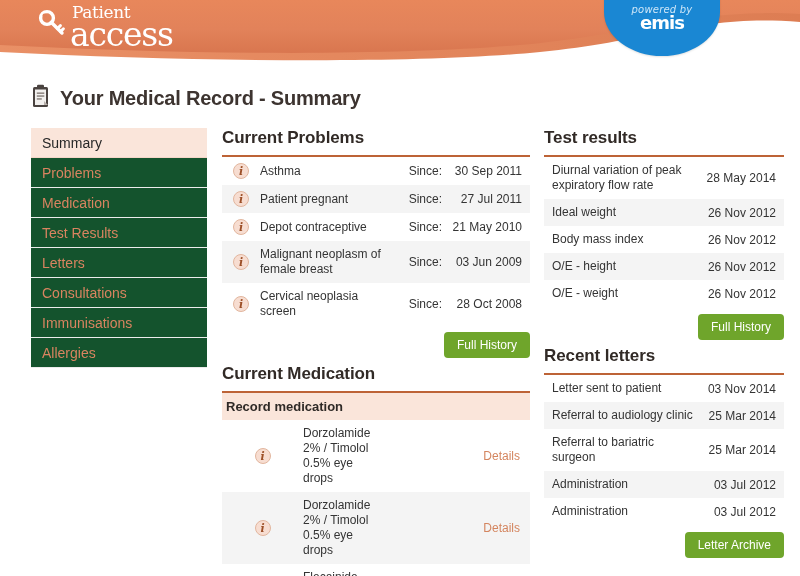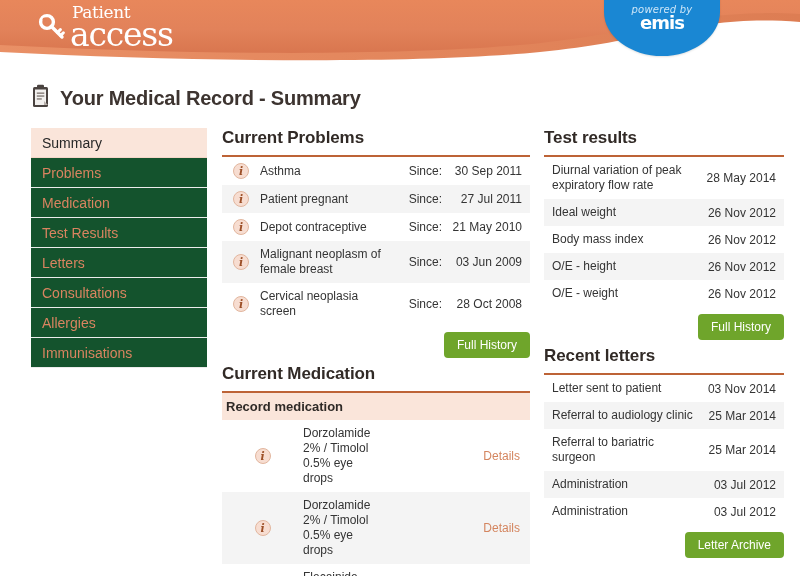--- a/index.html
+++ b/index.html
@@ -20,21 +20,21 @@
     overflow: hidden;
     background: #ffffff;
   }
   .banner-svg { position: absolute; top: 0; left: 0; }
 
   .logo {
     position: absolute;
     left: 38px;
     top: 4px;
     display: flex;
-    align-items: center;
+    align-items: flex-start;
     z-index: 4;
   }
   .key-icon { margin-top: 5px; margin-right: 2px; }
   .logo-words {
     display: flex;
     flex-direction: column;
     line-height: 1;
     color: #ffffff;
   }
   .logo-patient {
@@ -264,24 +264,24 @@
       <div class="nav-item">
      <span>Test Results</span>
    </div>
       <div class="nav-item">
      <span>Letters</span>
    </div>
       <div class="nav-item">
      <span>Consultations</span>
    </div>
       <div class="nav-item">
+     <span>Immunisations</span>
+   </div>
+      <div class="nav-item">
      <span>Allergies</span>
-   </div>
-      <div class="nav-item">
-     <span>Immunisations</span>
    </div>
     </nav>
 
   <section class="col-mid">
 
     <div class="panel-block">
       <div class="panel-title">Current Problems</div>
       <div class="panel-rule"></div>
       <table class="data">
         <tbody id="problems-body">

